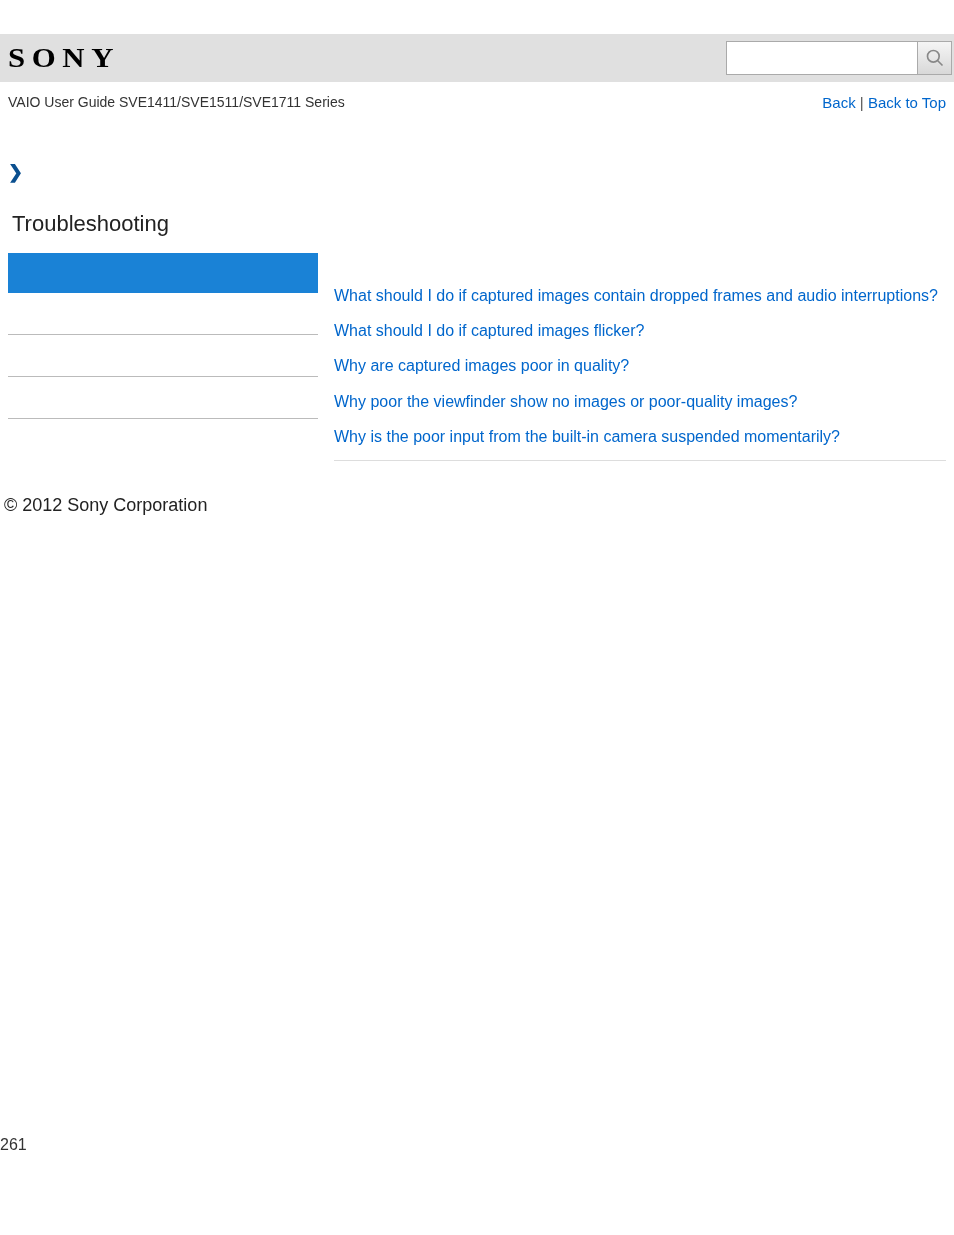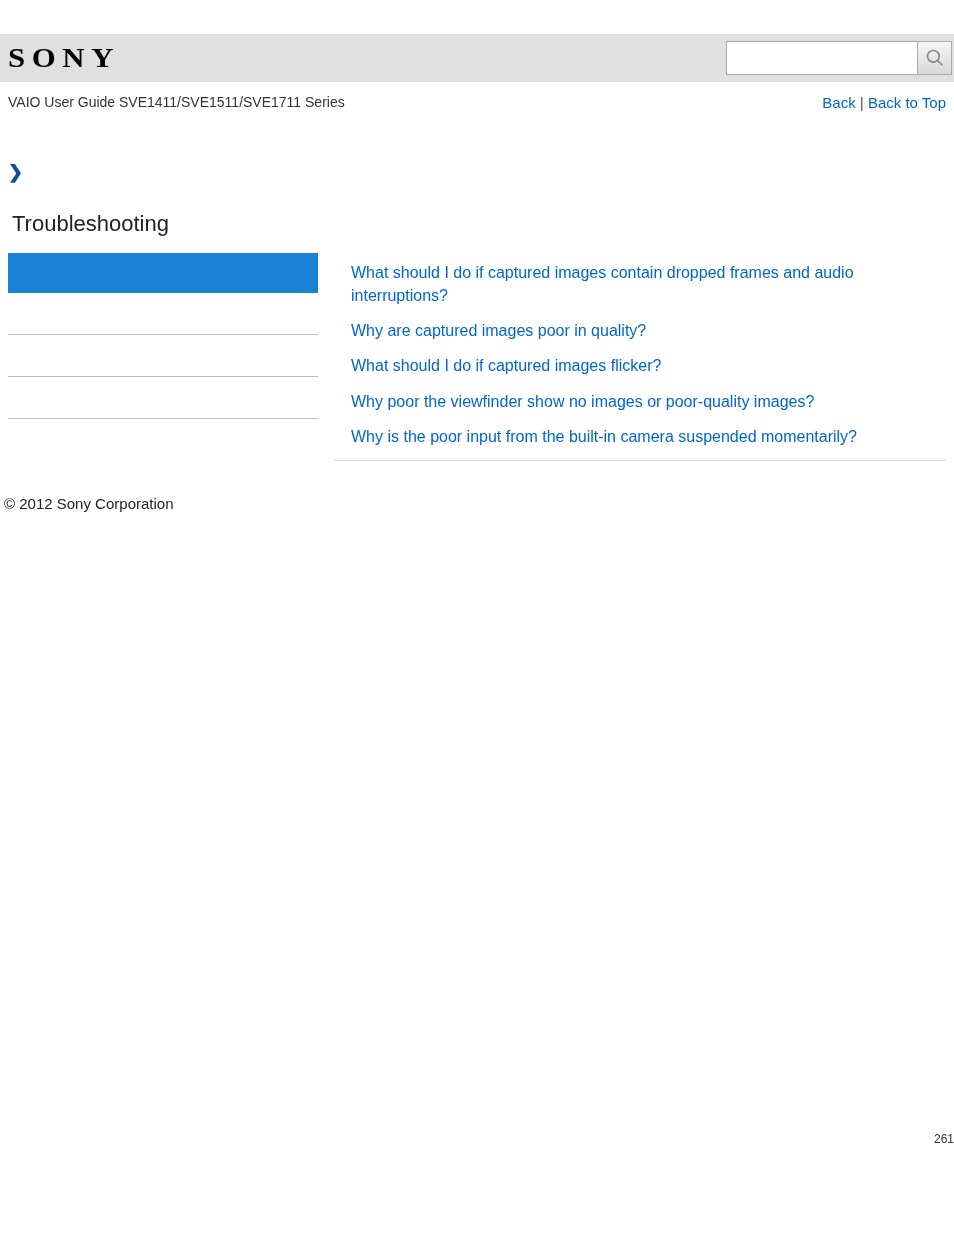--- a/index.html
+++ b/index.html
@@ -16,24 +16,24 @@
 .subheader-right a { color: #0066cc; text-decoration: none; }
 .chevron-row { padding: 40px 0 8px 8px; }
 .chevron { color: #0a4f8f; font-size: 18px; font-weight: bold; }
 .columns { display: flex; align-items: flex-end; padding: 0 8px; }
 .sidebar { width: 310px; flex-shrink: 0; padding-top: 20px; }
 .sidebar-title { font-size: 22px; font-weight: normal; color: #222; margin-bottom: 16px; padding-left: 4px; }
 .side-item-active { background: #1a82d6; height: 40px; }
 .side-item { height: 42px; border-bottom: 1px solid #bbb; }
 .side-item:last-child { border-bottom: none; }
 .content { flex: 1; padding-left: 16px; padding-top: 4px; }
-.content-link { display: block; color: #0066cc; text-decoration: none; font-size: 16px; line-height: 1.45; margin-bottom: 12px; margin-left: 17px; }
+.content-link { display: block; color: #0066cc; text-decoration: none; font-size: 16px; line-height: 1.45; margin-bottom: 12px; }
 .content-divider { border: none; border-top: 1px solid #ddd; margin-top: 6px; }
-.footer-copy { font-size: 15px; color: #222; padding: 34px 4px 0 4px; }
-.page-num { text-align: right; font-size: 12px; color: #333; margin-top: 620px; }
+.footer-copy { font-size: 18px; color: #222; padding: 34px 4px 0 4px; }
+.page-num { text-align: left; font-size: 16px; color: #333; margin-top: 620px; }
 </style>
 </head>
 <body>
 
 <div class="header-bar">
   <div class="logo">SONY</div>
   <div class="search-wrap">
     <input class="search-input" type="text" placeholder="" style="">
     <button class="search-btn">
       <svg viewBox="0 0 24 24">
@@ -59,22 +59,22 @@
   <div class="sidebar">
     <h2 class="sidebar-title">Troubleshooting</h2>
     <div class="side-item-active"></div>
     <div class="side-item"></div>
     <div class="side-item"></div>
     <div class="side-item"></div>
     <div class="side-item"></div>
   </div>
   <div class="content">
     <a href="#" class="content-link">What should I do if captured images contain dropped frames and audio interruptions?</a>
+    <a href="#" class="content-link">What should I do if captured images flicker?</a>
     <a href="#" class="content-link">Why are captured images poor in quality?</a>
-    <a href="#" class="content-link">What should I do if captured images flicker?</a>
     <a href="#" class="content-link">Why poor the viewfinder show no images or poor-quality images?</a>
     <a href="#" class="content-link">Why is the poor input from the built-in camera suspended momentarily?</a>
     <hr class="content-divider">
   </div>
 </div>
 
 <div class="footer-copy">© 2012 Sony Corporation</div>
 
 <div class="page-num">261</div>
 

